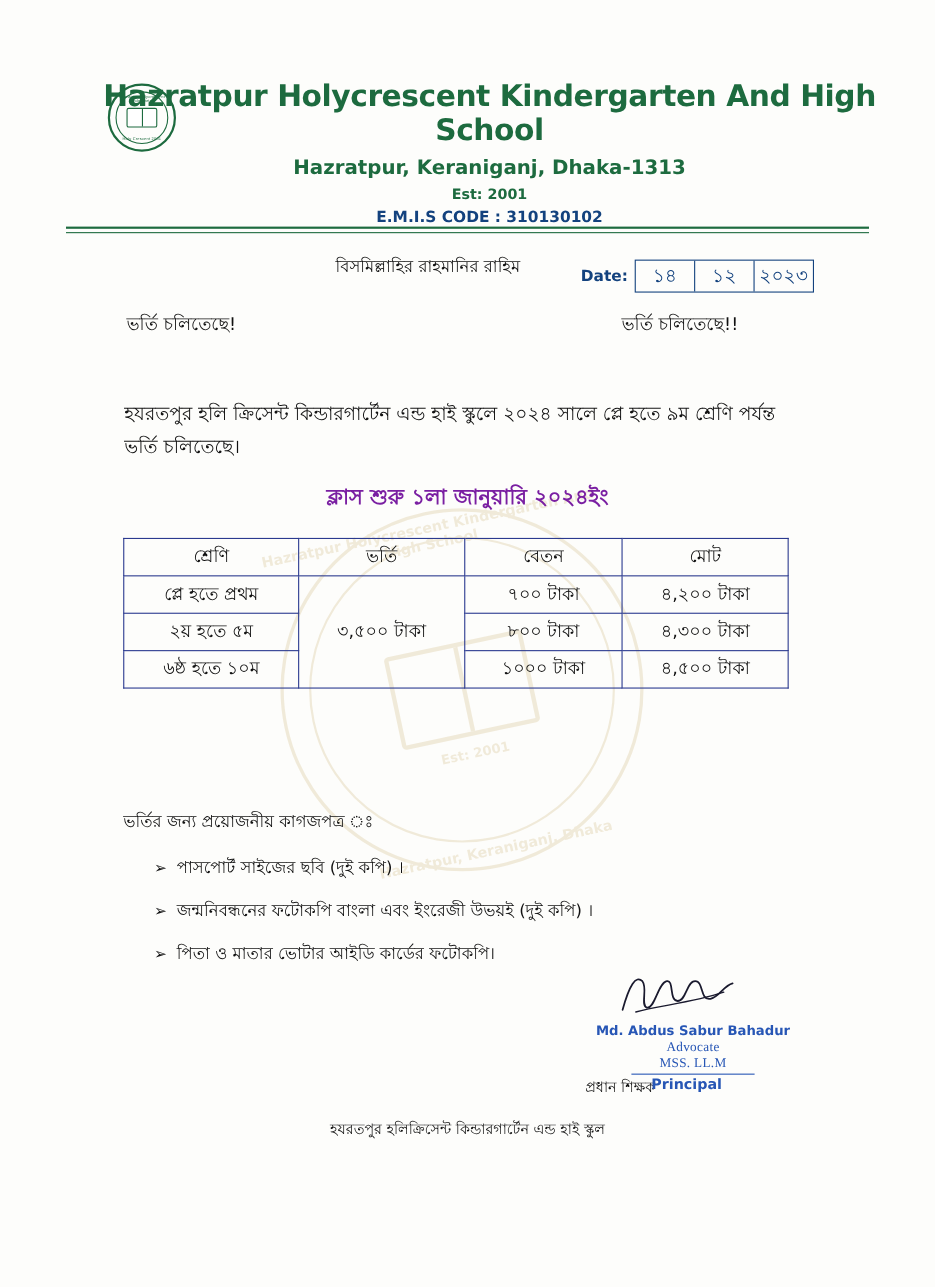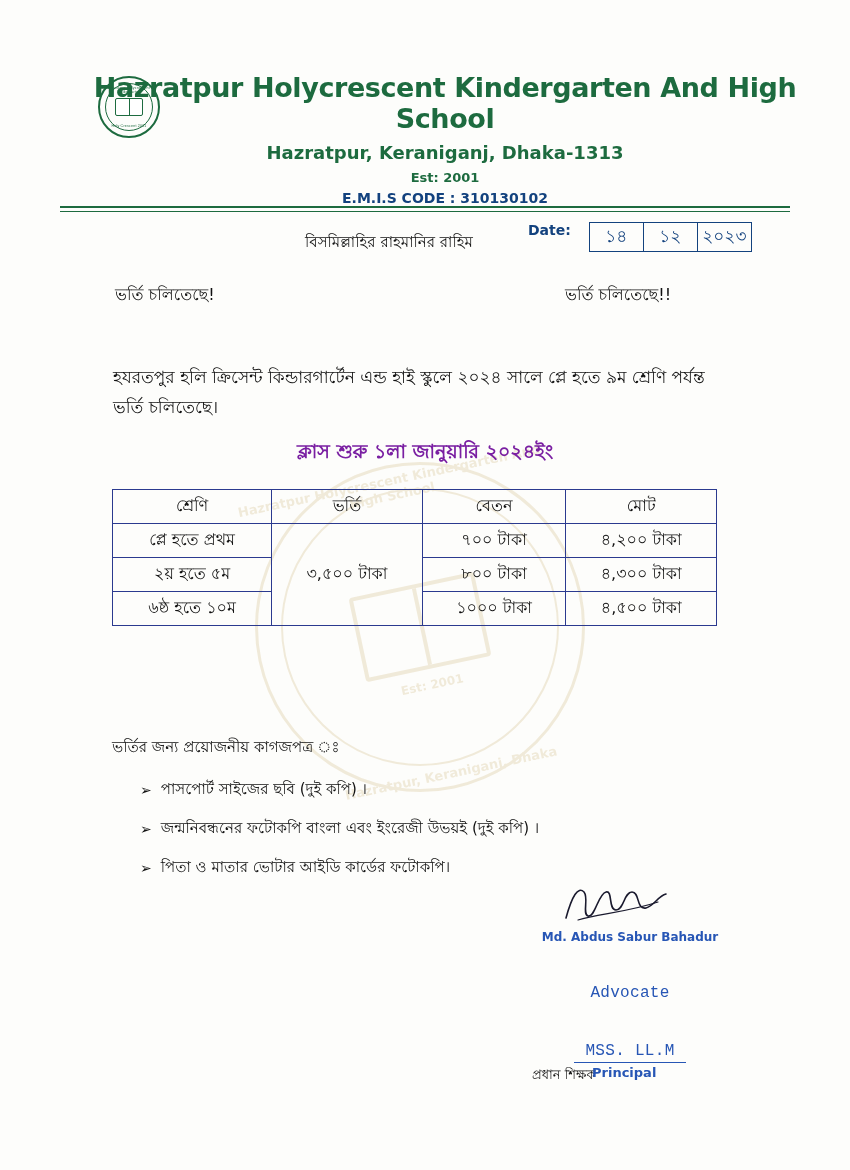--- a/index.html
+++ b/index.html
@@ -130,24 +130,25 @@
   .bismillah {
     position: absolute;
     top: 230px;
     left: 305px;
     font-family: "DejaVu Sans", sans-serif;
     font-size: 15px;
     color: #111;
   }
   .date-block {
     position: absolute;
-    top: 222px;
+    top: 236px;
     left: 528px;
     display: flex;
-    gap: 18px;
+    align-items: center;
+    gap: 6px;
   }
   .date-label {
     font-family: "DejaVu Sans", sans-serif;
     font-weight: bold;
     font-size: 14px;
     color: #13427e;
   }
   .date-boxes {
     display: flex;
     border: 1.6px solid #13427e;
@@ -290,25 +291,24 @@
     padding-left: 6px;
   }
   .stamp-name {
     font-family: "DejaVu Sans", sans-serif;
     font-size: 12px;
     color: #2756b5;
     margin-top: 8px;
     font-weight: bold;
   }
   .stamp-sub {
-    font-family: Liberation Mono, monospace;
-    font-size: 16px;
+    font-family: Liberation Serif, serif;
+    font-size: 12px;
     color: #2756b5;
     letter-spacing: 0.3px;
-    margin-top: 40px;
   }
   .stamp-line {
     width: 112px;
     height: 1px;
     background: #2756b5;
     margin: 2px auto 2px auto;
   }
   .principal-row {
     position: relative;
     height: 18px;
@@ -504,14 +504,15 @@
     <div class="stamp-name">Md. Abdus Sabur Bahadur</div>
     <div class="stamp-sub">Advocate</div>
     <div class="stamp-sub">MSS. LL.M</div>
     <div class="stamp-line"></div>
     <div class="principal-row">
       <span class="principal-bn">প্রধান শিক্ষক</span>
       <span class="principal-en">Principal</span>
     </div>
   </div>
 
+  <div class="footer-school">হযরতপুর হলিক্রিসেন্ট কিন্ডারগার্টেন এন্ড হাই স্কুল</div>
 
 </div>
 
 </body></html>

